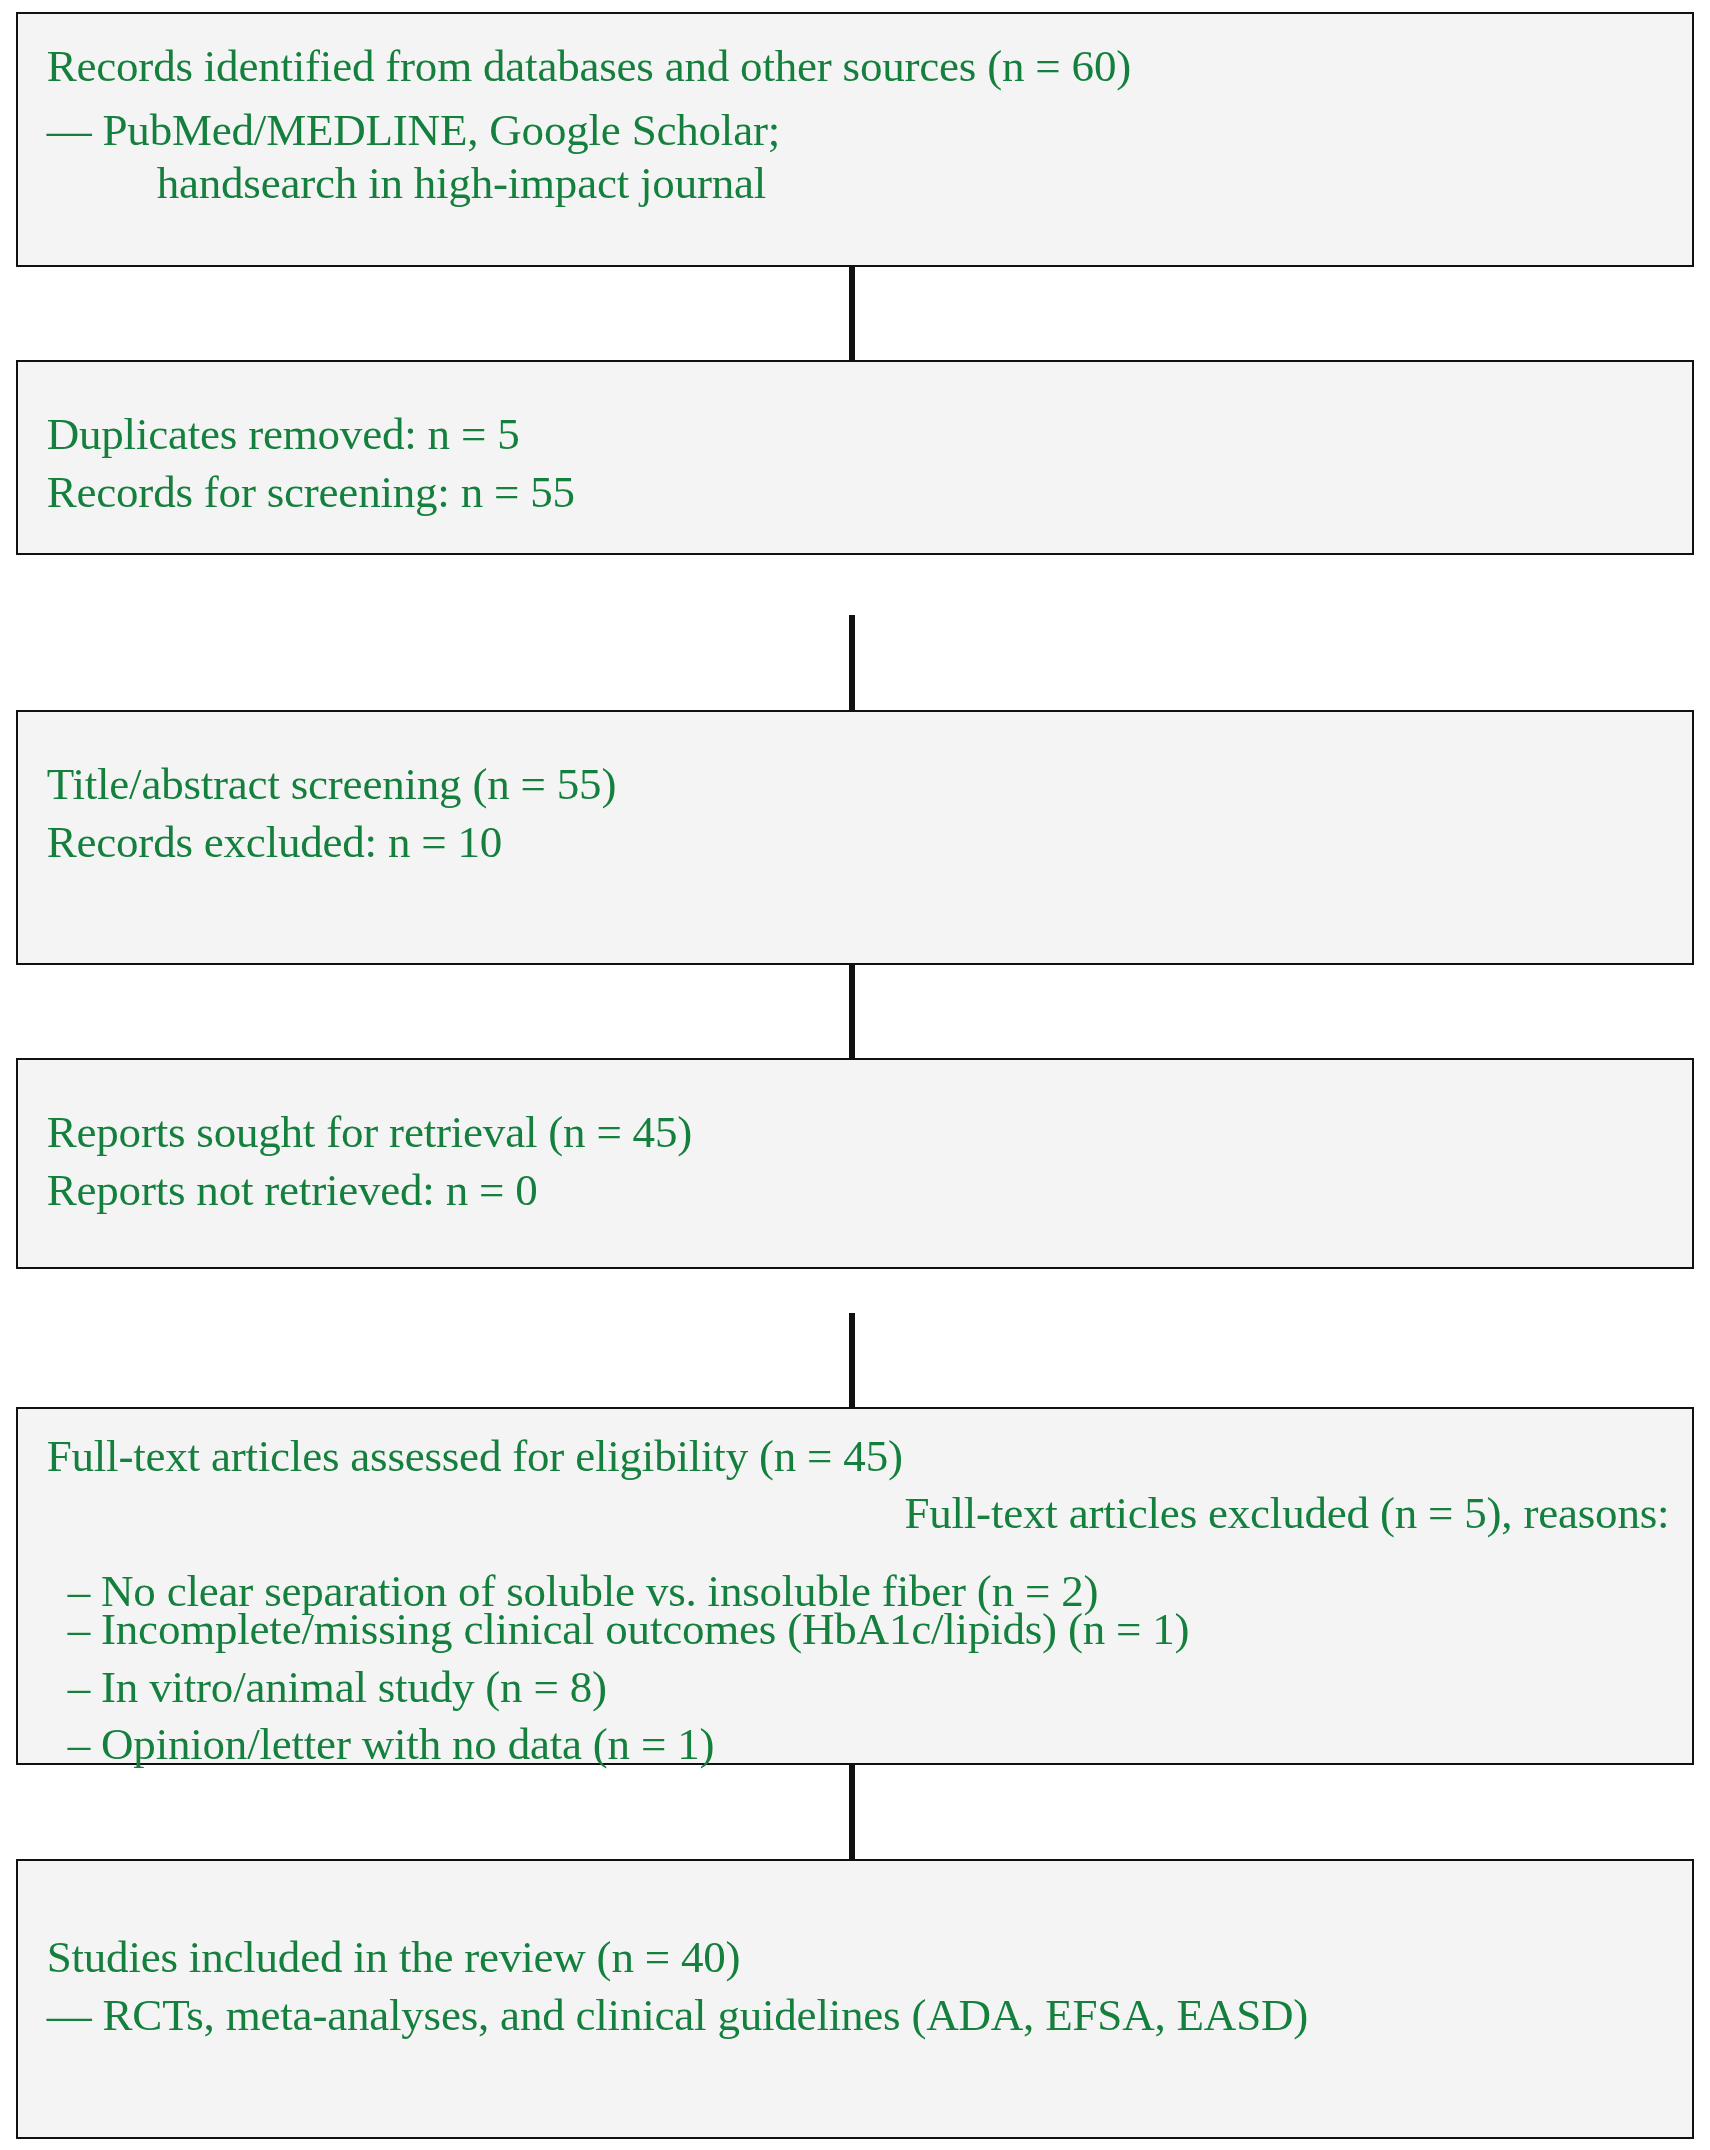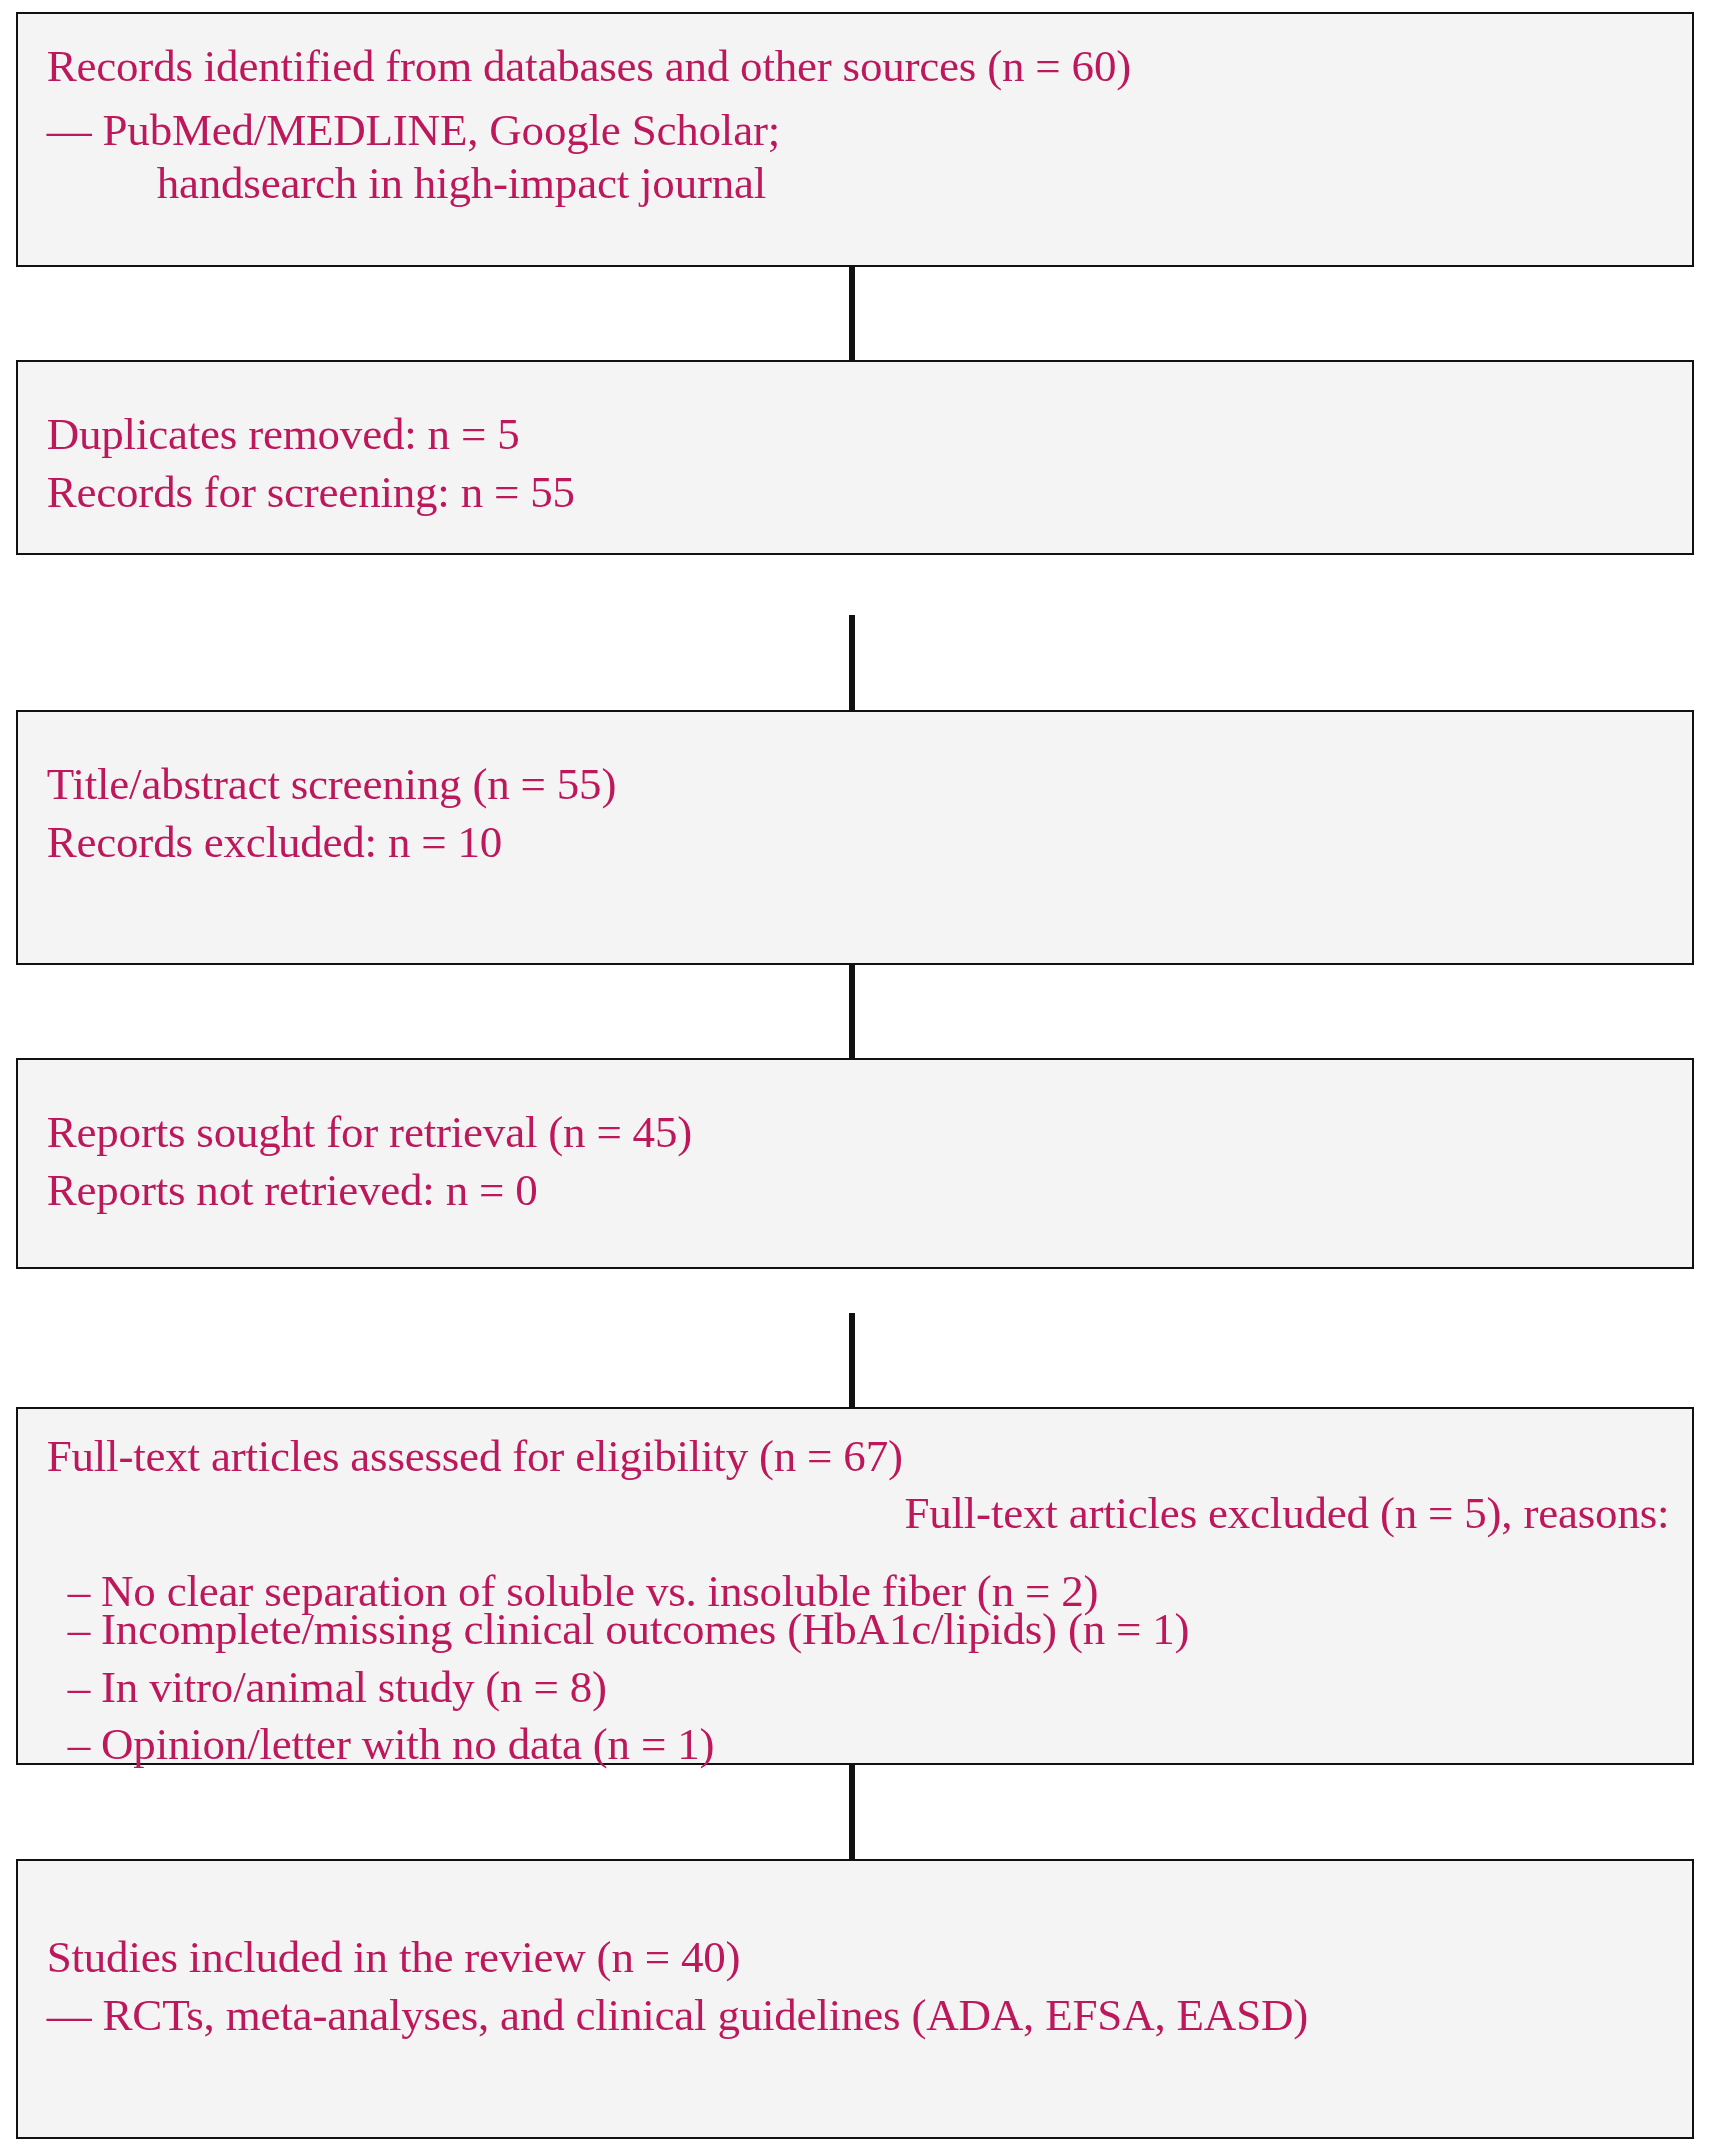--- a/index.html
+++ b/index.html
@@ -29,21 +29,21 @@
     box-sizing: border-box;
     background: #f4f4f4;
     border: 2.8px solid #111111;
     padding: 0;
   }
 
   .box-text {
     position: absolute;
     left: 29px;
     right: 22.4px;
-    color: #be185d;
+    color: #15803d;
     font-size: 45px;
     line-height: 58px;
     letter-spacing: -0.2px;
     white-space: nowrap;
   }
 
   
   .indent-dash   { }
   .indent-deep   { padding-left: 110px; }
   .bullet-line   { padding-left: 21px; }
@@ -136,21 +136,21 @@
   </div>
 
   <div class="connector" id="conn-4"></div>
   <div class="arrowhead" id="arrow-4">
     <svg viewBox="0 0 128 92" xmlns="http://www.w3.org/2000/svg">
       <path d="M 10 88 L 64 6 L 118 88" fill="none" stroke="#111111" stroke-width="11" stroke-linecap="butt" stroke-linejoin="miter"></path>
     </svg>
   </div>
 
   <div class="flow-box" id="box-eligibility">
-    <div class="box-text" style="top:18px;">Full-text articles assessed for eligibility (n = 67)</div>
+    <div class="box-text" style="top:18px;">Full-text articles assessed for eligibility (n = 45)</div>
     <div class="box-text" style="top:75px;text-align:right;">Full-text articles excluded (n = 5), reasons:</div>
     <div class="box-text bullet-line" style="top:134px;margin-top:19px;">– No clear separation of soluble vs. insoluble fiber (n = 2)</div>
     <div class="box-text bullet-line" style="top:191px;">– Incomplete/missing clinical outcomes (HbA1c/lipids) (n = 1)</div>
     <div class="box-text bullet-line" style="top:249px;">– In vitro/animal study (n = 8)</div>
     <div class="box-text bullet-line" style="top:306px;">– Opinion/letter with no data (n = 1)</div>
   </div>
 
   <div class="connector" id="conn-5"></div>
   <div class="arrowhead" id="arrow-5">
     <svg viewBox="0 0 128 92" xmlns="http://www.w3.org/2000/svg">

